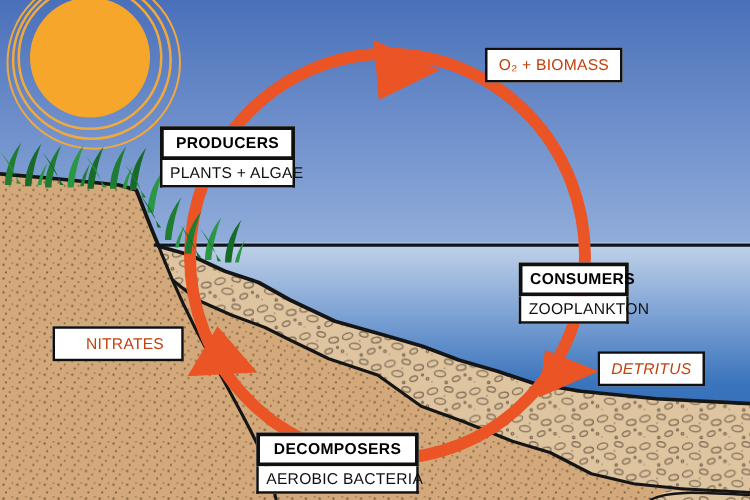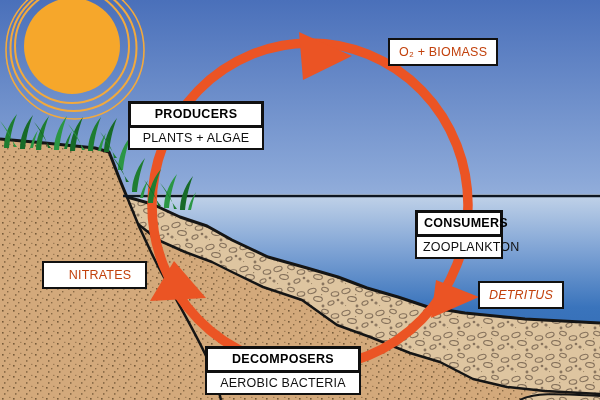--- a/index.html
+++ b/index.html
@@ -138,34 +138,34 @@
       <use href="#bC" x="140" y="198" fill="#2b9644"></use>
       <use href="#bA" x="148" y="203" fill="#1e7d31"></use>
       <use href="#bB" x="158" y="206" fill="#176a28"></use>
       <use href="#bA" x="164" y="208" fill="#2b9644"></use>
       <use href="#bB" x="174" y="209" fill="#1e7d31"></use>
       <use href="#bA" x="180" y="210" fill="#176a28"></use>
       <use href="#bC" x="188" y="210" fill="#2b9644"></use>
     </g>
   </svg>
 
-  <div class="stack" style="left:128px; top:101px; width:136px;">
+  <div class="stack" style="left:128px; top:101px; width:108px;">
     <div class="cell-top">PRODUCERS</div>
     <div class="cell-bottom">PLANTS + ALGAE</div>
   </div>
 
   <div class="label-box" style="left:388px; top:38px;">O₂ + BIOMASS</div>
 
   <div class="stack" style="left:415px; top:210px; width:88px;">
     <div class="cell-top">CONSUMERS</div>
     <div class="cell-bottom">ZOOPLANKTON</div>
   </div>
 
   <div class="label-box" style="left:478px; top:281px;font-style:italic;">DETRITUS</div>
 
   <div class="label-box" style="left:42px; top:261px; width:72px;padding-left:20px;">NITRATES</div>
 
-  <div class="stack" style="left:205px; top:346px; width:156px;">
+  <div class="stack" style="left:205px; top:346px; width:130px;">
     <div class="cell-top">DECOMPOSERS</div>
     <div class="cell-bottom">AEROBIC BACTERIA</div>
   </div>
 
 </div>
 
 </body></html>

